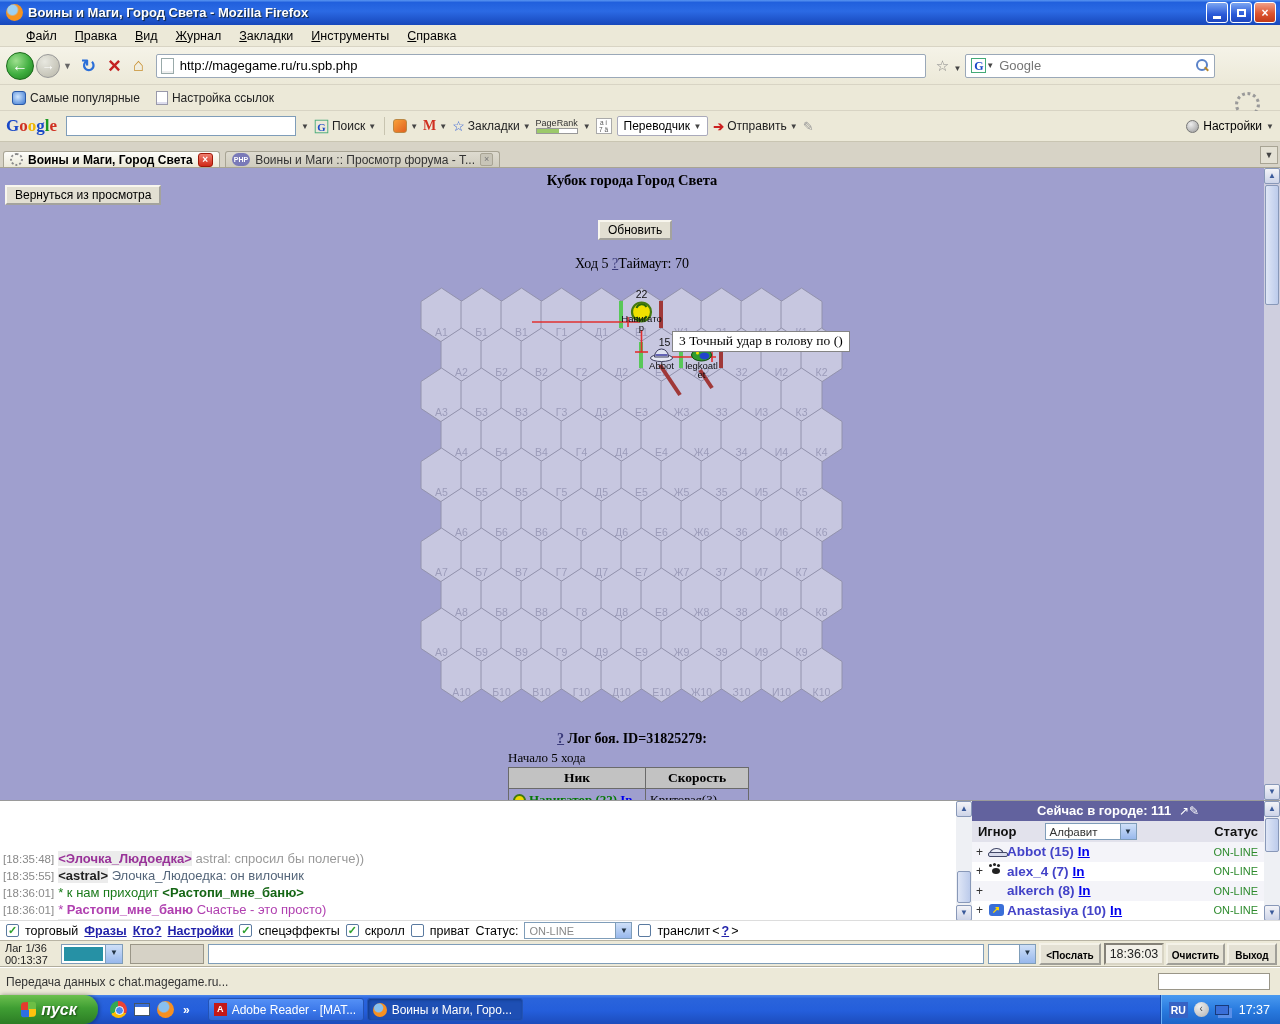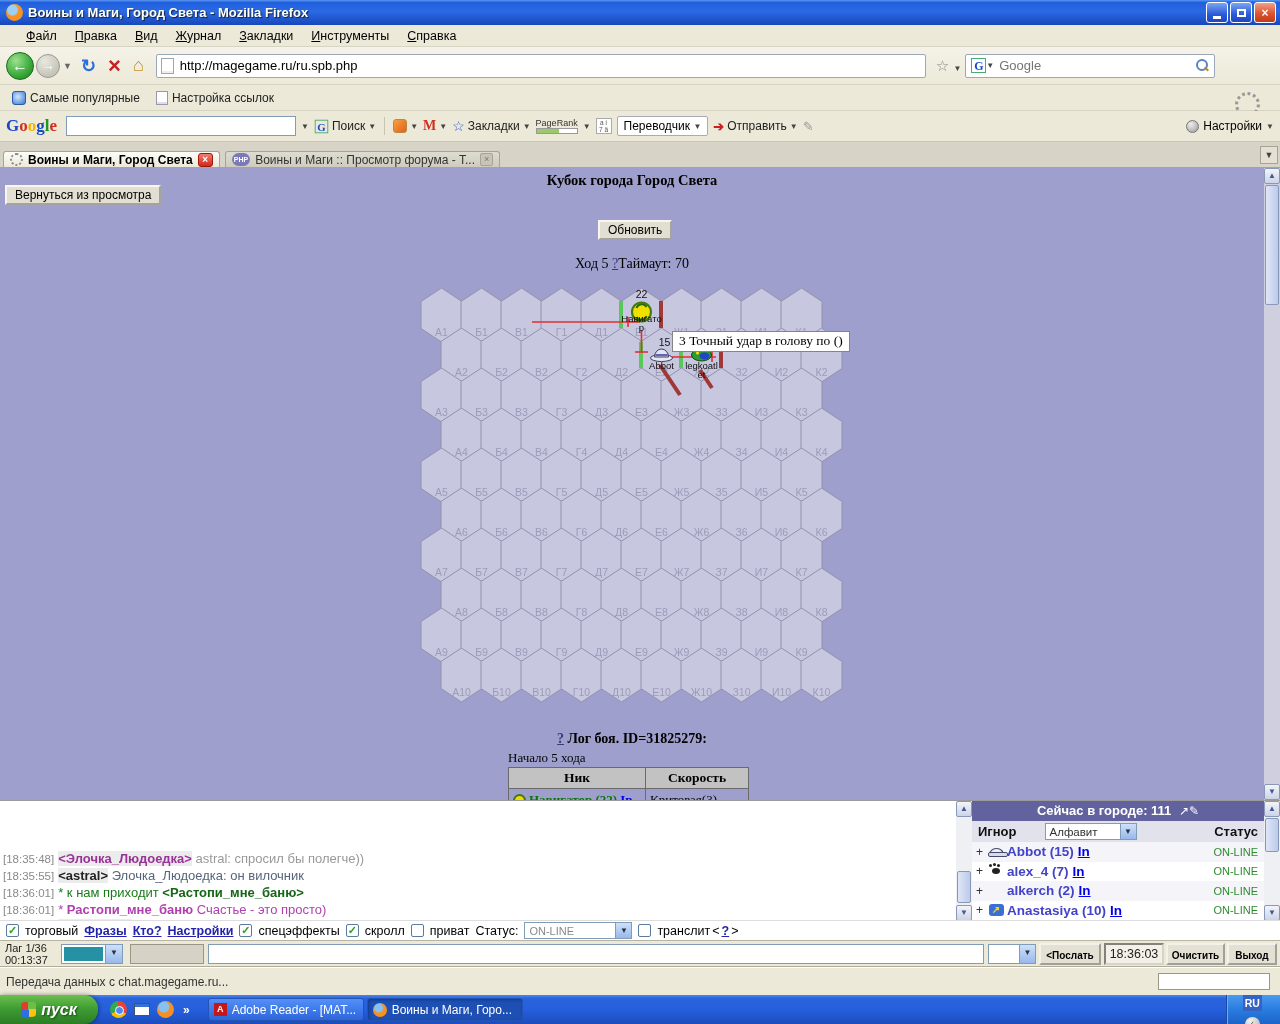--- a/index.html
+++ b/index.html
@@ -155,21 +155,21 @@
   .ql { display:flex; align-items:center; gap:7px; margin-left:12px; }
   .chrome-ico { width:17px; height:17px; border-radius:50%; background:conic-gradient(#ea4335 0 33%,#fbbc05 0 66%,#34a853 0 100%); position:relative; }
   .chrome-ico::after { content:""; position:absolute; left:5px; top:5px; width:7px; height:7px; border-radius:50%; background:#4a8af4; border:1px solid #fff; }
   .desk-ico { width:16px; height:13px; background:#fff; border:1px solid #456; box-shadow:inset 0 3px 0 #3a6fd8; }
   .ff-small { width:17px; height:17px; border-radius:50%; background:radial-gradient(circle at 40% 35%,#88c0f0 0 32%,#f89020 42% 78%,#d85a10 100%); }
   .chev { color:#fff; font-weight:bold; font-size:12px; margin-left:2px; }
   .taskbtns { display:flex; gap:3px; margin-left:18px; }
   .taskbtn { width:156px; height:23px; border-radius:3px; background:linear-gradient(#5490f6,#3a76e8 60%,#2f66d8); border:1px solid #2353b4; color:#fff; font-size:12px; display:flex; align-items:center; gap:5px; padding:0 5px; white-space:nowrap; overflow:hidden; }
   .taskbtn.active { background:#1e4fb4; box-shadow:inset 1px 1px 3px #123a88; }
   .adobe-ico { width:13px; height:13px; background:#c41818; color:#fff; font-size:9px; font-weight:bold; text-align:center; line-height:13px; flex:none; }
-  .tray { margin-left:auto; height:29px; background:linear-gradient(180deg,#4a9af0 0%,#2a7ce0 50%,#1c64c8 100%); border-left:1px solid #1848a8; box-shadow:inset 1px 0 0 #6ab0f8; display:flex; align-items:center; gap:6px; padding:0 10px 0 8px;flex-direction:column; }
+  .tray { margin-left:auto; height:29px; background:linear-gradient(180deg,#4a9af0 0%,#2a7ce0 50%,#1c64c8 100%); border-left:1px solid #1848a8; box-shadow:inset 1px 0 0 #6ab0f8; display:flex; align-items:center; gap:6px; padding:0 10px 0 8px; }
   .ru-badge { width:19px; height:16px; background:#3662c4; color:#fff; font-size:10.5px; font-weight:bold; text-align:center; line-height:16px; }
   .lang-circ { width:15px; height:15px; border-radius:50%; background:radial-gradient(circle at 35% 30%,#f0f0f0,#b0b0b0); color:#444; font-size:10px; text-align:center; line-height:14px; }
   .net-ico { width:14px; height:10px; background:#3a6fd8; border:1px solid #183a7a; box-shadow:3px 3px 0 #5a8fe8; }
   .tray-time { color:#fff; font-size:12.5px; margin-left:4px; }
 </style>
 </head>
 <body>
 
 <div class="band titlebar">
   <div class="ff-ball"></div>
@@ -594,21 +594,21 @@
           <span class="picon">
             <span class="paw"></span>
           </span>
           <span class="pname">alex_4 (7)</span>
           <span class="in-link">In</span>
           <span class="pstatus">ON-LINE</span>
         </div>
         <div class="player-row">
           <span class="plus">+</span>
           <span class="picon"></span>
-          <span class="pname">alkerch (2)</span>
+          <span class="pname">alkerch (8)</span>
           <span class="in-link">In</span>
           <span class="pstatus">ON-LINE</span>
         </div>
         <div class="player-row">
           <span class="plus">+</span>
           <span class="picon">
             <span class="chartup">↗</span>
           </span>
           <span class="pname">Anastasiya (10)</span>
           <span class="in-link">In</span>

